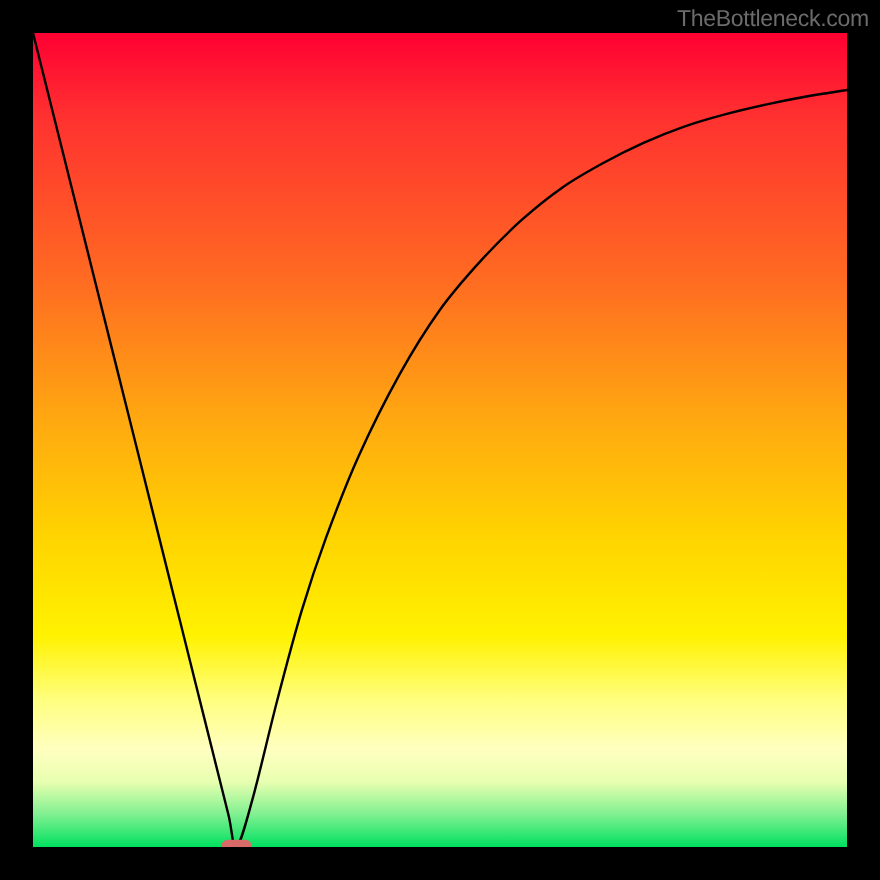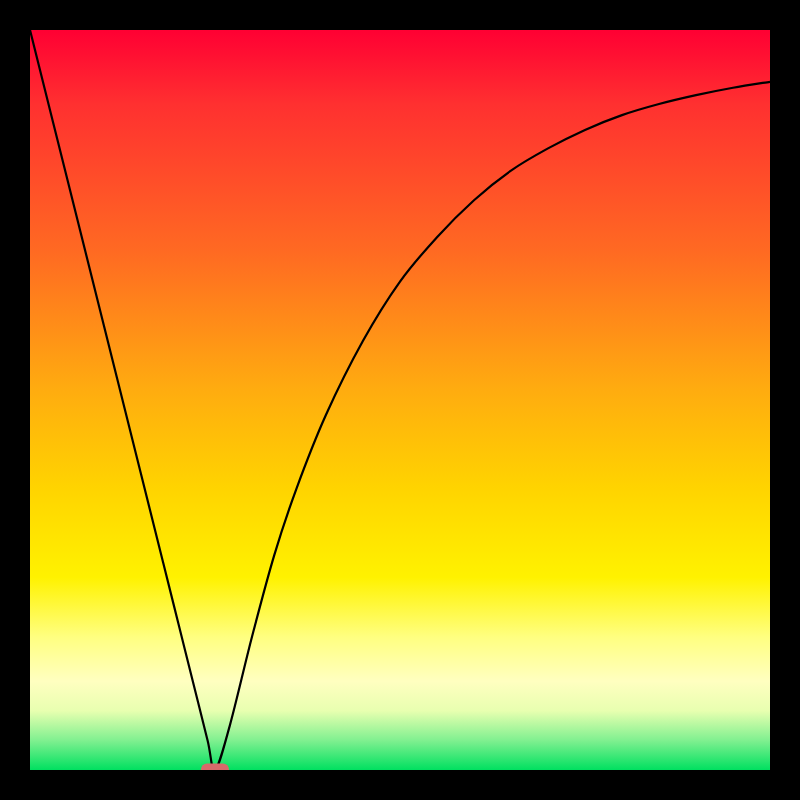--- a/index.html
+++ b/index.html
@@ -66,13 +66,14 @@
 </head>
 <body>
 
 <div class="frame">
   <div class="plot-area">
     <svg viewBox="0 0 740 740">
       <path id="curve-path" class="curve" d="M 0 0 C 6.17 24.67, 24.67 98.67, 37.00 148.00 C 49.33 197.33, 61.67 246.67, 74.00 296.00 C 86.33 345.33, 101.13 404.53, 111.00 444.00 C 120.87 483.47, 127.03 508.13, 133.20 532.80 C 139.37 557.47, 143.07 572.27, 148.00 592.00 C 152.93 611.73, 157.87 631.47, 162.80 651.20 C 167.73 670.93, 173.90 695.60, 177.60 710.40 C 181.30 725.20, 181.30 742.47, 185.00 740.00 C 188.70 737.53, 193.63 717.80, 199.80 695.60 C 205.97 673.40, 214.60 635.17, 222.00 606.80 C 229.40 578.43, 236.80 550.07, 244.20 525.40 C 251.60 500.73, 257.77 482.23, 266.40 458.80 C 275.03 435.37, 284.90 409.47, 296.00 384.80 C 307.10 360.13, 320.67 333.00, 333.00 310.80 C 345.33 288.60, 357.67 268.87, 370.00 251.60 C 382.33 234.33, 394.67 220.77, 407.00 207.20 C 419.33 193.63, 431.67 181.30, 444.00 170.20 C 456.33 159.10, 468.67 149.23, 481.00 140.60 C 493.33 131.97, 505.67 125.18, 518.00 118.40 C 530.33 111.62, 542.67 105.45, 555.00 99.90 C 567.33 94.35, 579.67 89.42, 592.00 85.10 C 604.33 80.78, 616.67 77.33, 629.00 74.00 C 641.33 70.67, 653.67 67.83, 666.00 65.12 C 678.33 62.41, 690.67 59.94, 703.00 57.72 C 715.33 55.50, 733.83 52.79, 740.00 51.80"></path>
       <rect id="marker-rect" class="marker" x="171.0" y="733.5" width="28" height="13" rx="6" ry="6" fill="#d86a6a"></rect>
     </svg>
   </div>
+  <div class="attribution">TheBottleneck.com</div>
 </div>
 
 </body></html>

